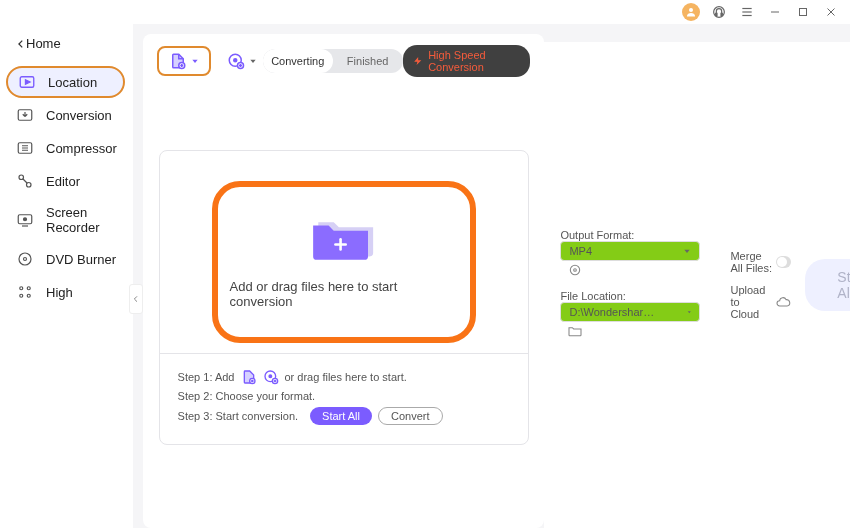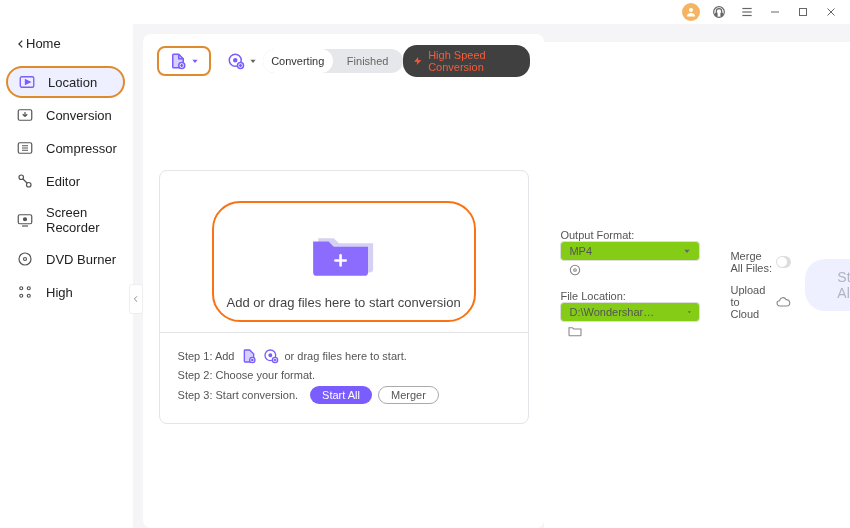--- a/index.html
+++ b/index.html
@@ -27,21 +27,21 @@
 .addfolder-btn { display: flex; align-items: center; gap: 4px; padding: 4px 6px; }
 
 .seg { display: flex; background: #e6e7ea; border-radius: 14px; overflow: hidden; width: 174px; height: 24px; }
 .seg div { flex: 1; text-align: center; font-size: 11px; line-height: 24px; color: #666; }
 .seg .on { background: #fff; border-radius: 14px; color: #333; }
 
 .hsc { display: flex; align-items: center; gap: 6px; font-size: 11px; color: #f55b3b; background: #404040; padding: 4px 10px; border-radius: 14px; }
 
 .center { flex: 1; display: flex; align-items: center; justify-content: center; }
 .drop-card { width: 370px; border: 1px solid #e4e4e8; border-radius: 8px; }
-.drop-top { border: 2px solid #f97316; border-radius: 28px; margin: 30px 52px 10px 52px; padding: 18px 12px 10px 12px; display: flex; flex-direction: column; align-items: center; }
+.drop-top { border: 6px solid #f97316; border-radius: 28px; margin: 30px 52px 10px 52px; padding: 18px 12px 28px 12px; display: flex; flex-direction: column; align-items: center; }
 .drop-top .folder { margin-bottom: 10px; }
 .drop-top .msg { font-size: 13px; color: #444; }
 .drop-steps { border-top: 1px solid #e4e4e8; padding: 10px 18px 14px 18px; font-size: 11px; color: #555; }
 .drop-steps .row { display: flex; align-items: center; gap: 6px; margin: 5px 0; }
 .pill-primary { background: #7b5cff; color: #fff; border-radius: 12px; padding: 3px 12px; font-size: 11px; }
 .pill-secondary { border: 1px solid #aaa; color: #555; border-radius: 12px; padding: 2px 12px; font-size: 11px; }
 
 .footer { background: #fff; margin-top: 8px; padding: 10px 16px; display: flex; align-items: center; font-size: 11px; color: #555; gap: 14px; }
 .footer .col { display: flex; flex-direction: column; gap: 10px; }
 .footer .lbl { width: 78px; display: inline-block; }
@@ -245,21 +245,21 @@
                   <path d="M18 16v4M16 18h4"></path>
                 </svg>
               <span>or drag files here to start.</span>
             </div>
             <div class="row">
                 <span>Step 2: Choose your format.</span>
               </div>
             <div class="row">
               <span>Step 3: Start conversion.</span>
               <span class="pill-primary" style="margin-left:6px;">Start All</span>
-              <span class="pill-secondary">Merger</span>
+              <span class="pill-secondary">Convert</span>
             </div>
           </div>
         </div>
       </div>
     </div>
 
     <div class="footer">
       <div class="col">
         <div>
           <span class="lbl">Output Format:</span>

